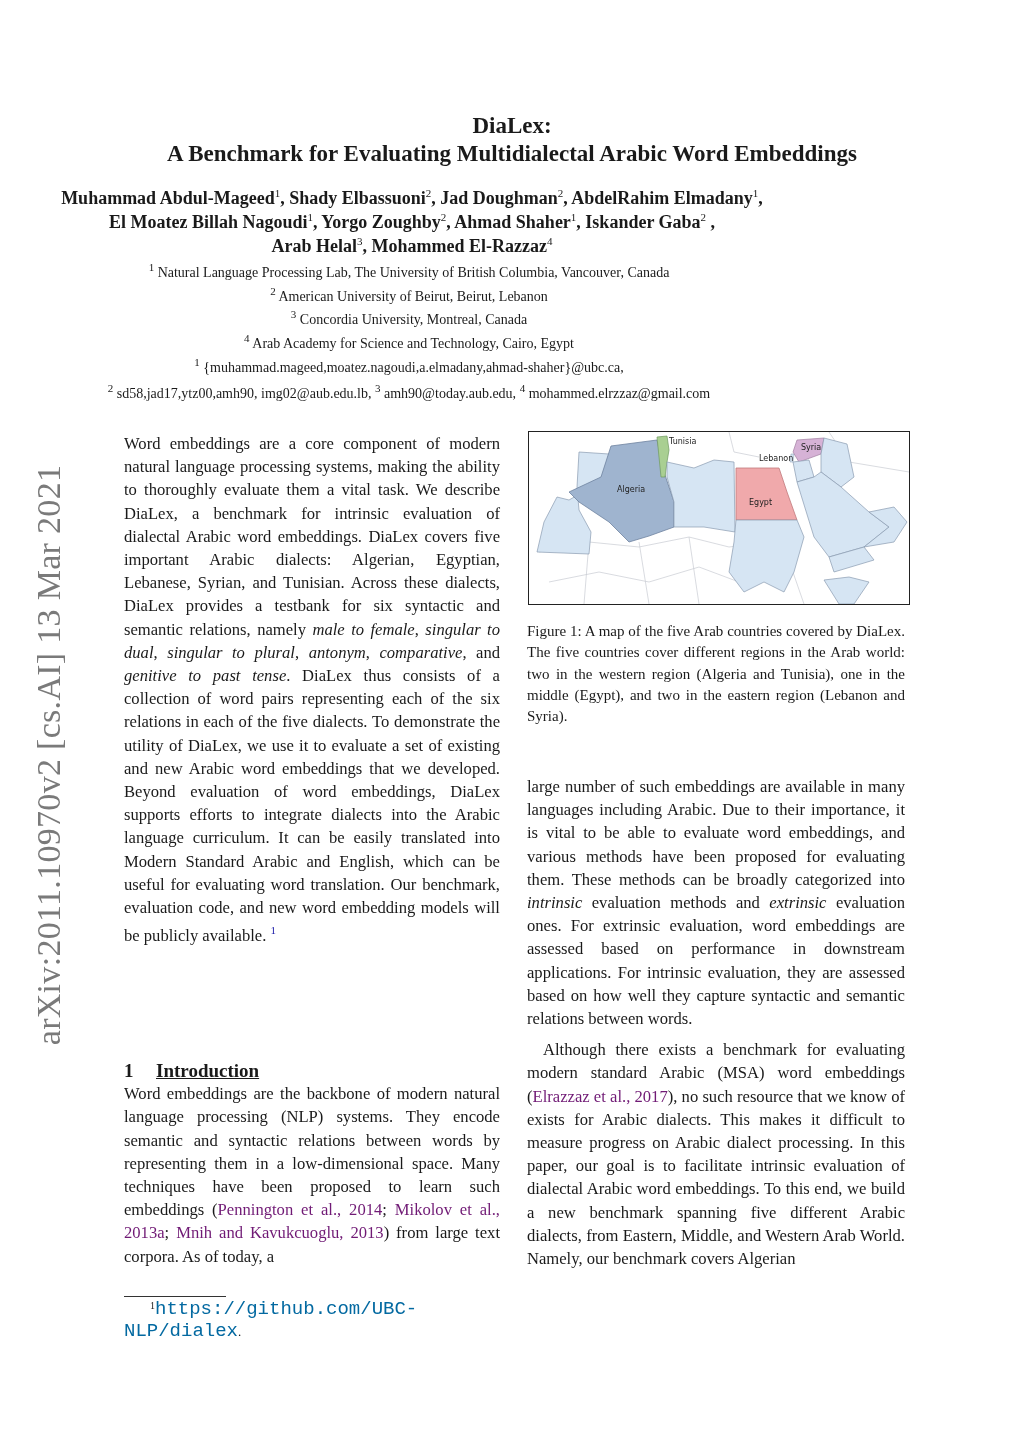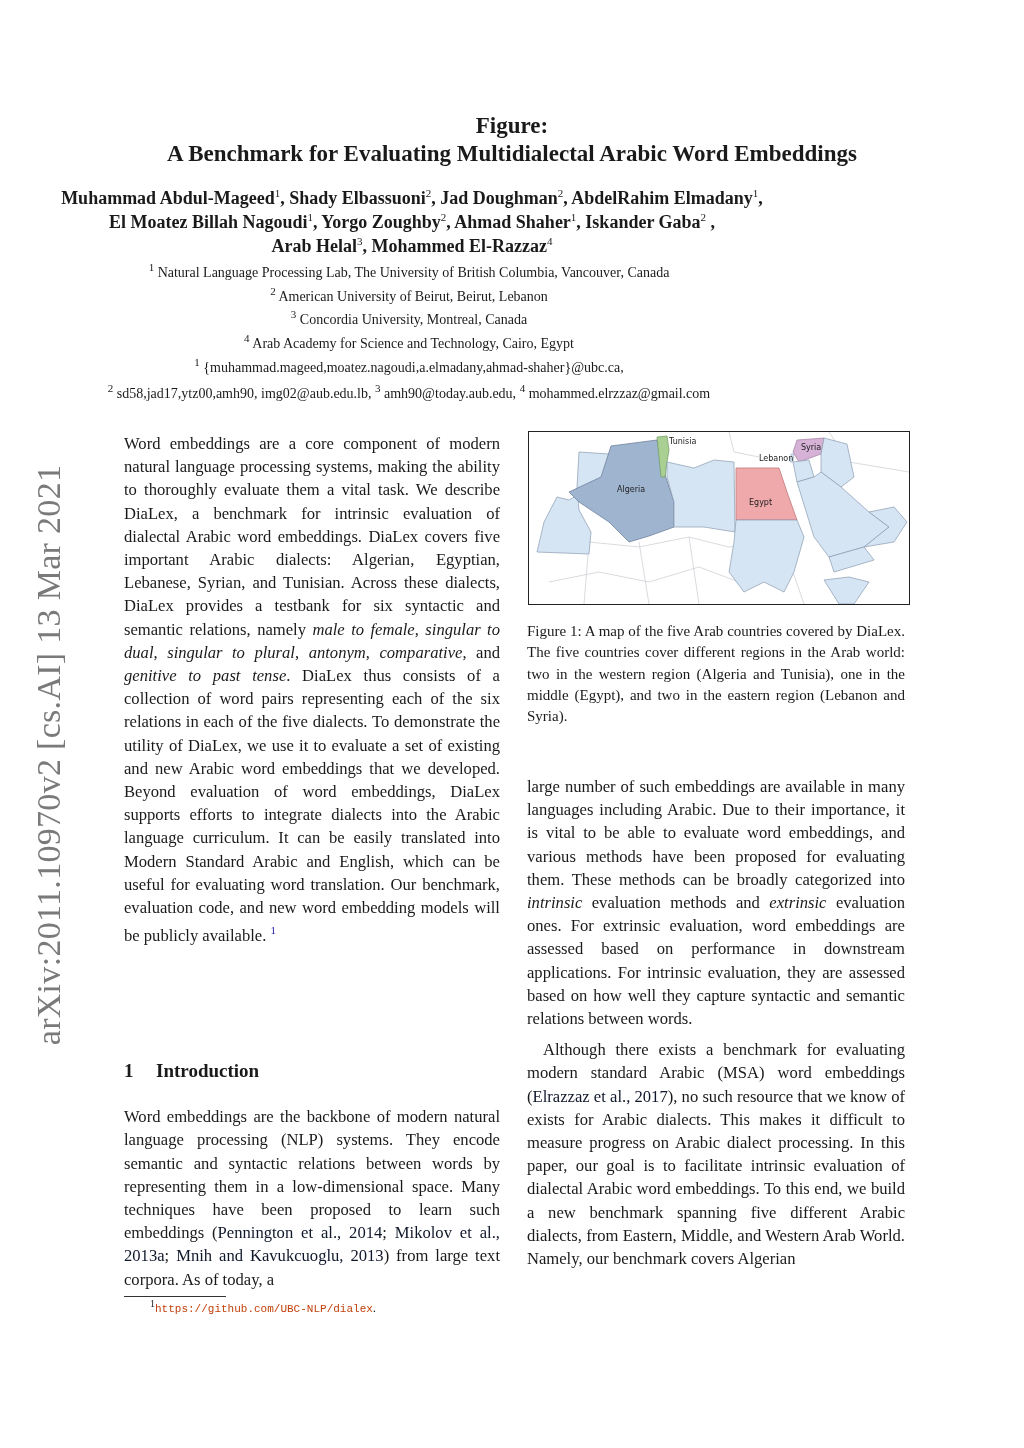--- a/index.html
+++ b/index.html
@@ -13,35 +13,35 @@
   .side { left:14px; top:455px; width:70px; height:600px; }
   .side span { position:absolute; left:50%; top:50%; white-space:nowrap; font-size:34px; color:#7a7a7a;
                transform:translate(-50%,-50%) rotate(-90deg); letter-spacing:0.3px; }
   .col { font-size:16.6px; line-height:23.2px; text-align:justify; }
   .col p { margin:0; }
   .lcol { left:124px; width:376px; }
   .rcol { left:527px; width:378px; }
   .h-abs { font-weight:bold; font-size:18px; text-align:center; }
   .h-sec { font-weight:bold; font-size:19px; }
   .h-sec .num { display:inline-block; width:32px; }
-  .cite { color:#0f172a; }
+  .cite { color:#701a75; }
   .fnmark { color:#1a1aa8; font-size:11px; vertical-align:super; }
   .caption { font-size:15px; line-height:21.3px; text-align:justify; }
   .map { left:528px; top:431px; width:380px; height:172px; border:1.5px solid #222; background:#fff; overflow:hidden; }
   .map svg { width:100%; height:100%; display:block; }
   .map-label { font-family:"DejaVu Sans",sans-serif; font-size:8px; fill:#222; }
   .fnrule { left:124px; top:1296px; width:102px; height:1px; background:#333; }
   .footnote { left:124px; top:1298px; width:376px; font-size:13px; }
-  .footnote .url { font-family:"Liberation Mono","DejaVu Sans Mono",monospace; color:#c2410c; font-size:11px; }
+  .footnote .url { font-family:"Liberation Mono","DejaVu Sans Mono",monospace; color:#0369a1; font-size:19px; }
   .indent { text-indent:16px; }
 </style>
 </head>
 <body>
 
-<div class="abs title" style="top:111px;">Figure:</div>
+<div class="abs title" style="top:111px;">DiaLex:</div>
 <div class="abs title" style="top:139px;">A Benchmark for Evaluating Multidialectal Arabic Word Embeddings</div>
 
 <div class="abs authors" style="top:182px;">
   <span>Muhammad Abdul-Mageed</span><sup>1</sup>,
   <span>Shady Elbassuoni</span><sup>2</sup>,
   <span>Jad Doughman</span><sup>2</sup>,
   <span>AbdelRahim Elmadany</span><sup>1</sup>,
 </div>
 <div class="abs authors" style="top:206px;">
   <span>El Moatez Billah Nagoudi</span><sup>1</sup>,
@@ -67,21 +67,21 @@
 
 <div class="abs side">
   <span>arXiv:2011.10970v2  [cs.AI]  13 Mar 2021</span>
 </div>
 
 <div class="abs col lcol" style="top:432px;">
   <p><span>Word embeddings are a core component of modern natural language processing systems, making the ability to thoroughly evaluate them a vital task.  We describe DiaLex, a benchmark for intrinsic evaluation of dialectal Arabic word embeddings. DiaLex covers five important Arabic dialects:  Algerian, Egyptian, Lebanese, Syrian, and Tunisian.  Across these dialects, DiaLex provides a testbank for six syntactic and semantic relations, namely </span><i>male to female</i><span>, </span><i>singular to dual</i><span>, </span><i>singular to plural</i><span>, </span><i>antonym</i><span>, </span><i>comparative</i><span>, and </span><i>genitive to past tense</i><span>.  DiaLex thus consists of a collection of word pairs representing each of the six relations in each of the five dialects.  To demonstrate the utility of DiaLex, we use it to evaluate a set of existing and new Arabic word embeddings that we developed. Beyond evaluation of word embeddings, DiaLex supports efforts to integrate dialects into the Arabic language curriculum. It can be easily translated into Modern Standard Arabic and English, which can be useful for evaluating word translation. Our benchmark, evaluation code, and new word embedding models will be publicly available. </span><a class="fnmark">1</a></p>
 </div>
 
 <div class="abs col lcol" style="top:1059px;">
-  <div class="h-sec" style="margin-bottom:23px;"><span class="num">1</span><span>Introduction</span></div>
+  <div class="h-sec" style="margin-bottom:0;text-decoration:underline;"><span class="num">1</span><span>Introduction</span></div>
   <p><span>Word embeddings are the backbone of modern natural language processing (NLP) systems. They encode semantic and syntactic relations between words by representing them in a low-dimensional space.  Many techniques have been proposed to learn such embeddings (</span><a class="cite">Pennington et al., 2014</a><span>; </span><a class="cite">Mikolov et al., 2013a</a><span>; </span><a class="cite">Mnih and Kavukcuoglu, 2013</a><span>) from large text corpora.  As of today, a</span></p>
 </div>
 
 <div class="abs fnrule"></div>
 <div class="abs footnote">
   <span style="display:inline-block;width:26px;"></span><sup style="font-size:10px;">1</sup><a class="url">https://github.com/UBC-NLP/dialex</a><span>.</span>
 </div>
 
 <div class="abs map">
   <svg viewBox="0 0 380 172" preserveAspectRatio="none">

